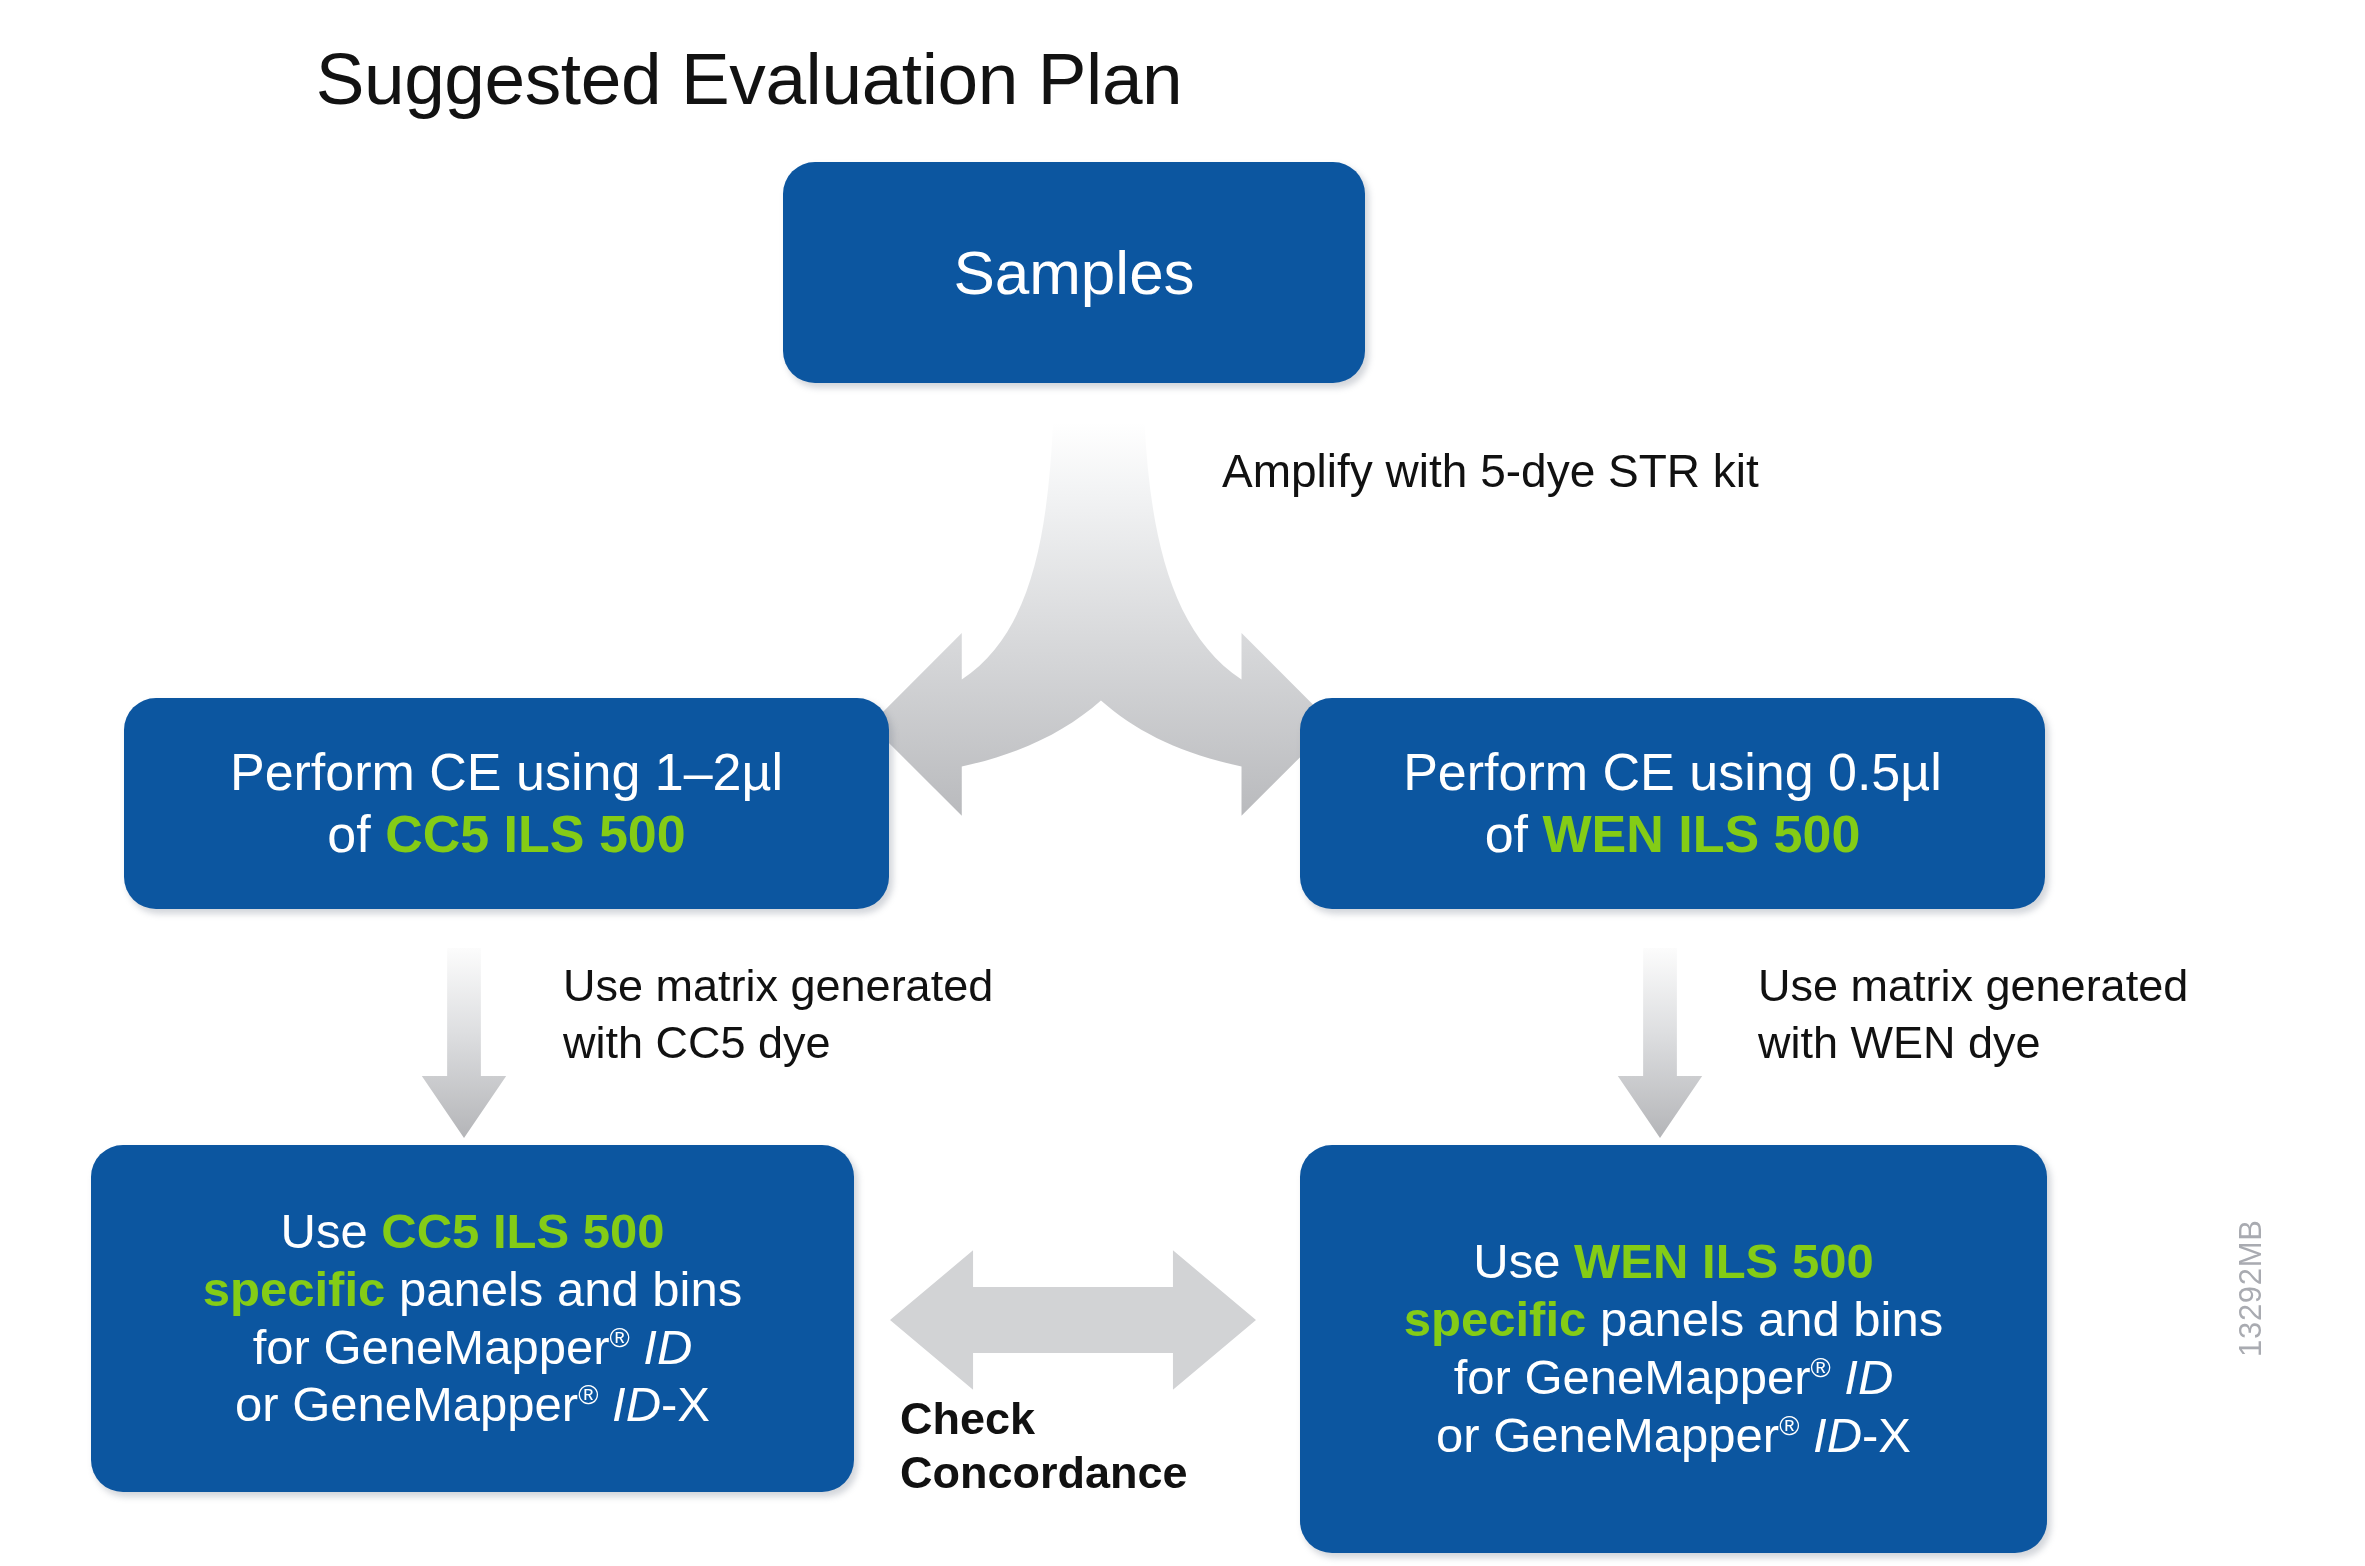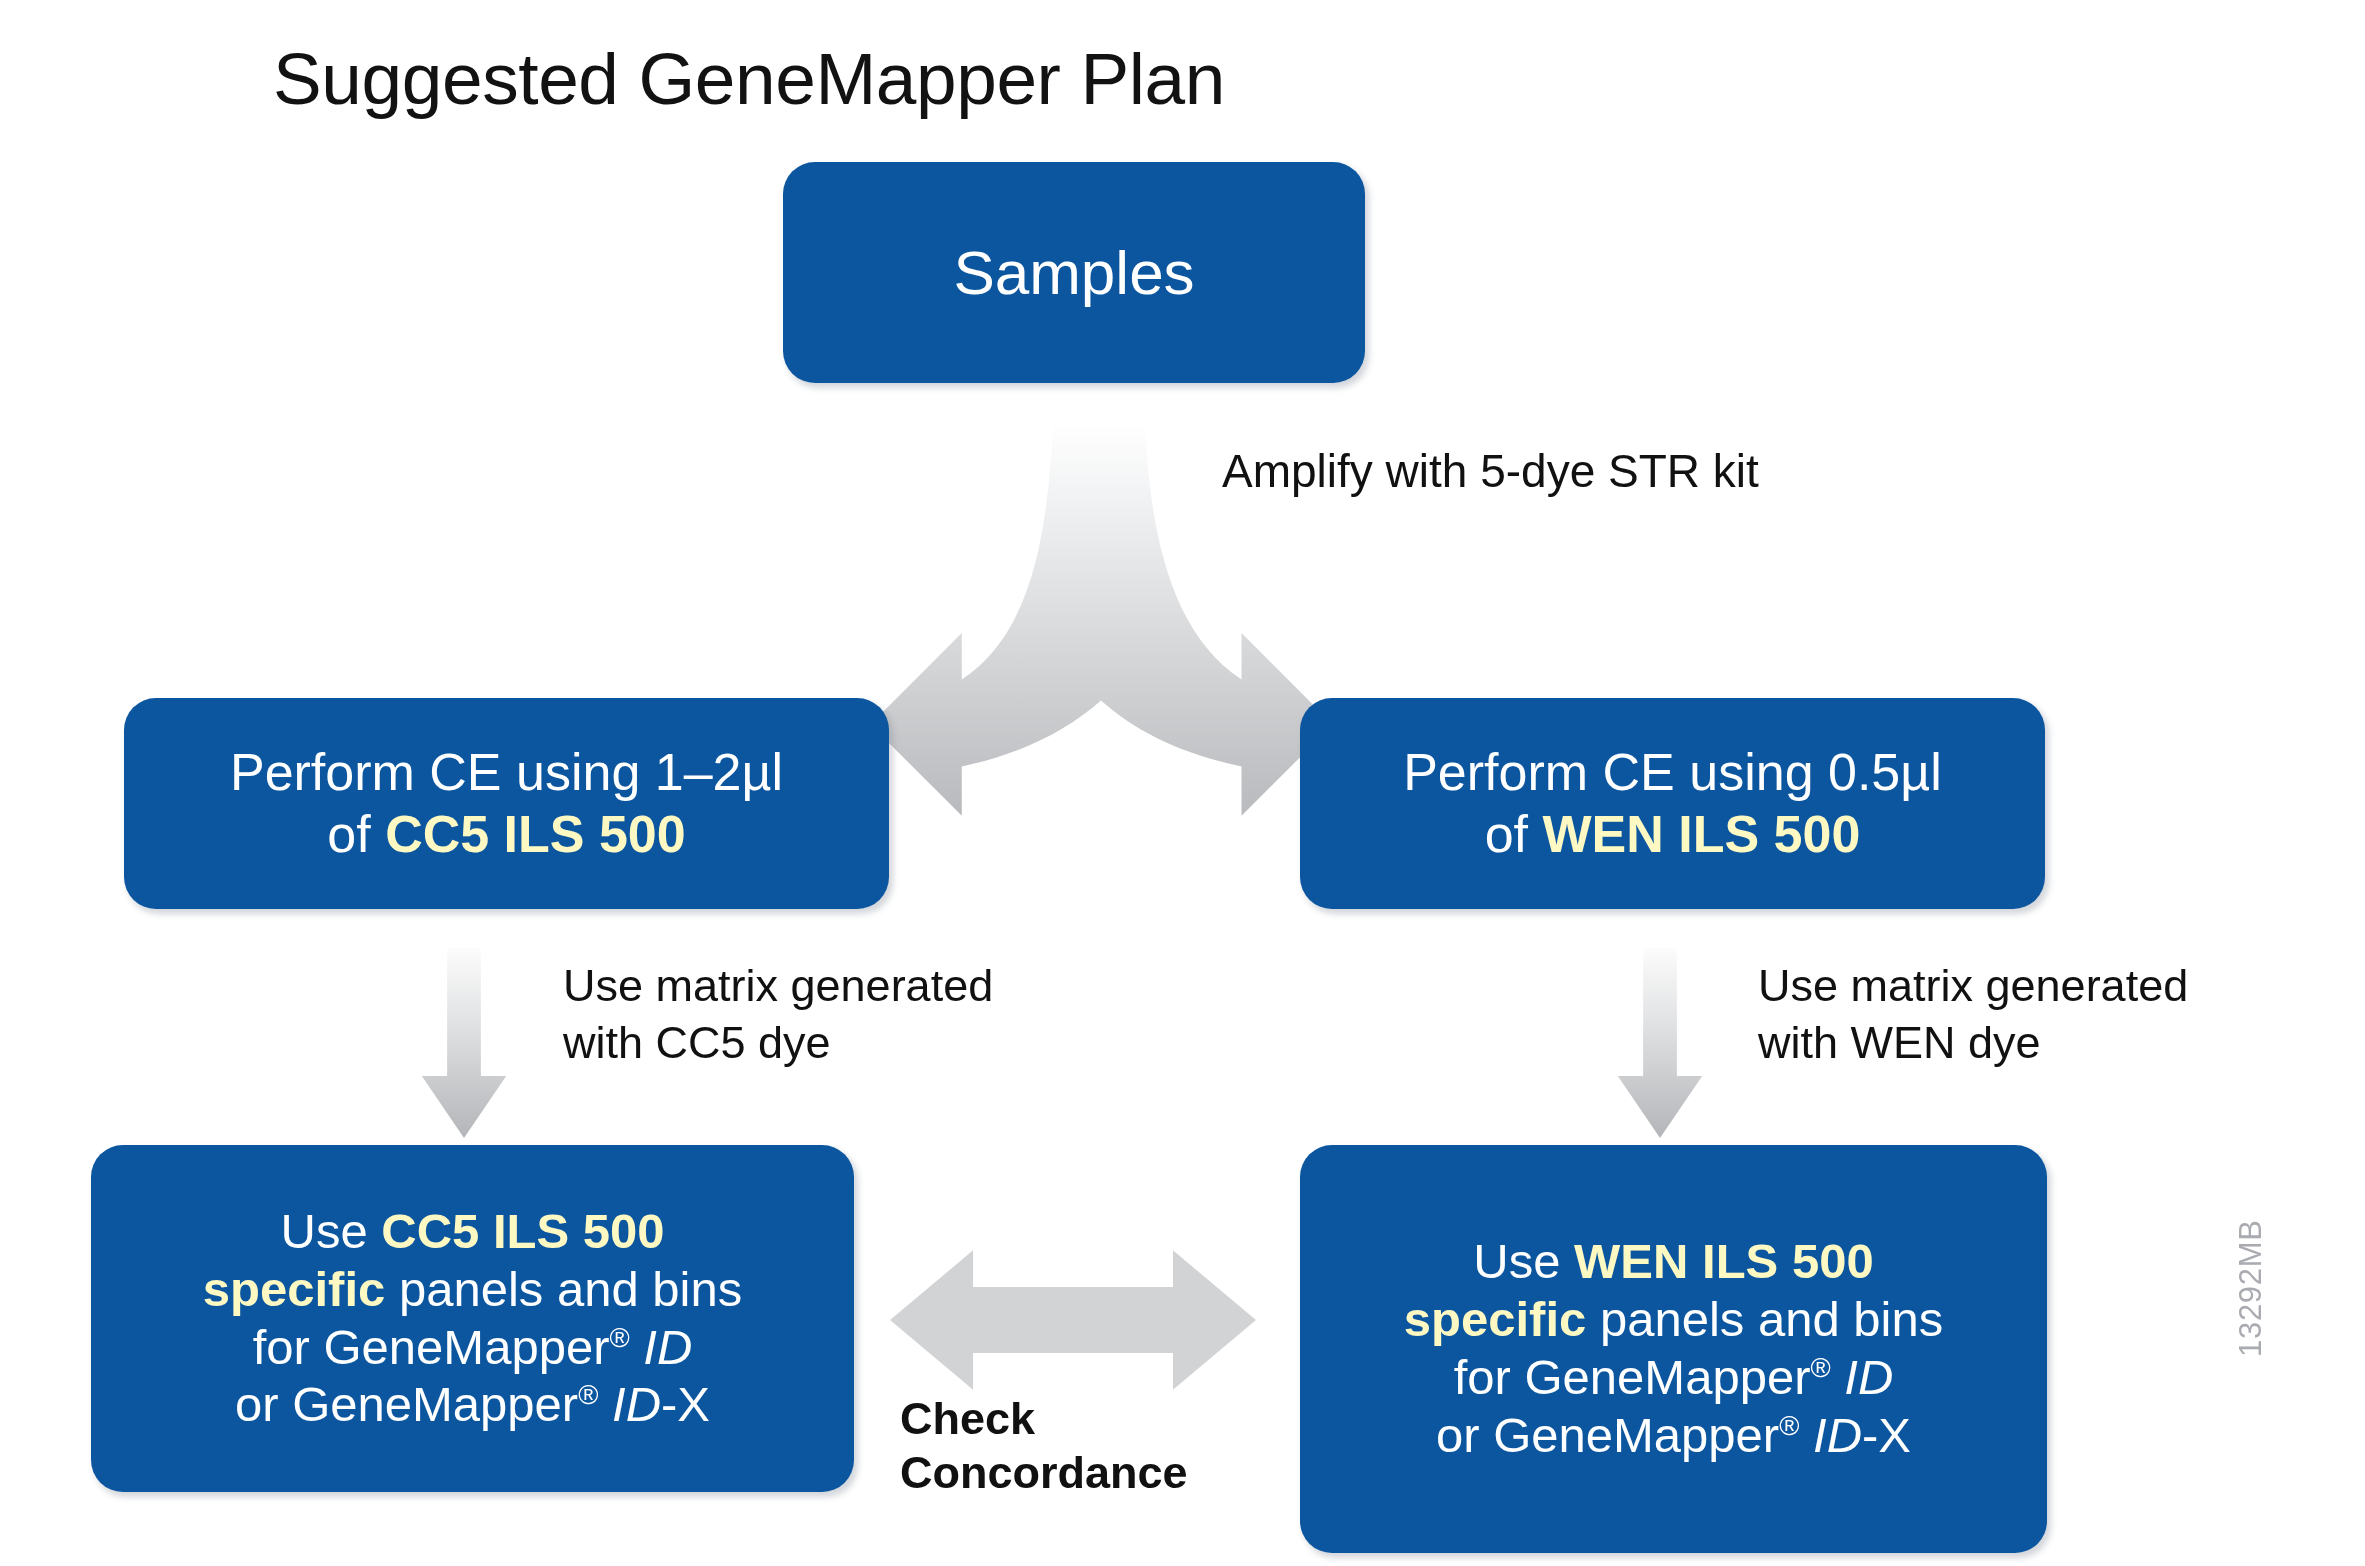--- a/index.html
+++ b/index.html
@@ -24,21 +24,21 @@
     background:#0c56a0;
     border-radius:32px;
     box-shadow:3.5px 4.9px 6.3px rgba(120,130,145,.33);
     display:flex;align-items:center;justify-content:center;
     text-align:center;
     color:#ffffff;
     line-height:1.18;
     box-sizing:border-box;
   }
   .box .inner{width:100%;padding:0 5px;box-sizing:border-box;}
-  .hl{color:#fef9c3;font-weight:bold;}
+  .hl{color:#84cc16;font-weight:bold;}
   .it{font-style:italic;}
   sup{font-size:.56em;vertical-align:super;line-height:0;}
 
   #box-samples{left:783px;top:162px;width:582px;height:221px;font-size:62px;}
   #box-ce-left{left:124px;top:698px;width:765px;height:211px;font-size:52px;}
   #box-ce-right{left:1300px;top:698px;width:745px;height:211px;font-size:52px;}
   #box-panels-left{left:91px;top:1145px;width:763px;height:347px;font-size:49px;}
   #box-panels-right{left:1300px;top:1145px;width:747px;height:408px;font-size:49px;}
 
   
@@ -72,21 +72,21 @@
     color:#a9abb1;font-size:31px;letter-spacing:0.7px;
     transform:rotate(-90deg);transform-origin:left top;
     white-space:nowrap;
   }
 </style>
 </head>
 <body>
 
 <div class="canvas">
 
-  <div id="page-title">Suggested GeneMapper Plan</div>
+  <div id="page-title">Suggested Evaluation Plan</div>
 
   <div class="box" id="box-samples">
     <div class="inner">Samples</div>
   </div>
 
   <svg id="split-arrow" viewBox="0 0 700 560">
     <defs>
       <linearGradient id="gSplit" x1="0" y1="0" x2="0" y2="1">
         <stop offset="0" stop-color="#ffffff"></stop>
         <stop offset="0.18" stop-color="#f2f3f4"></stop>

